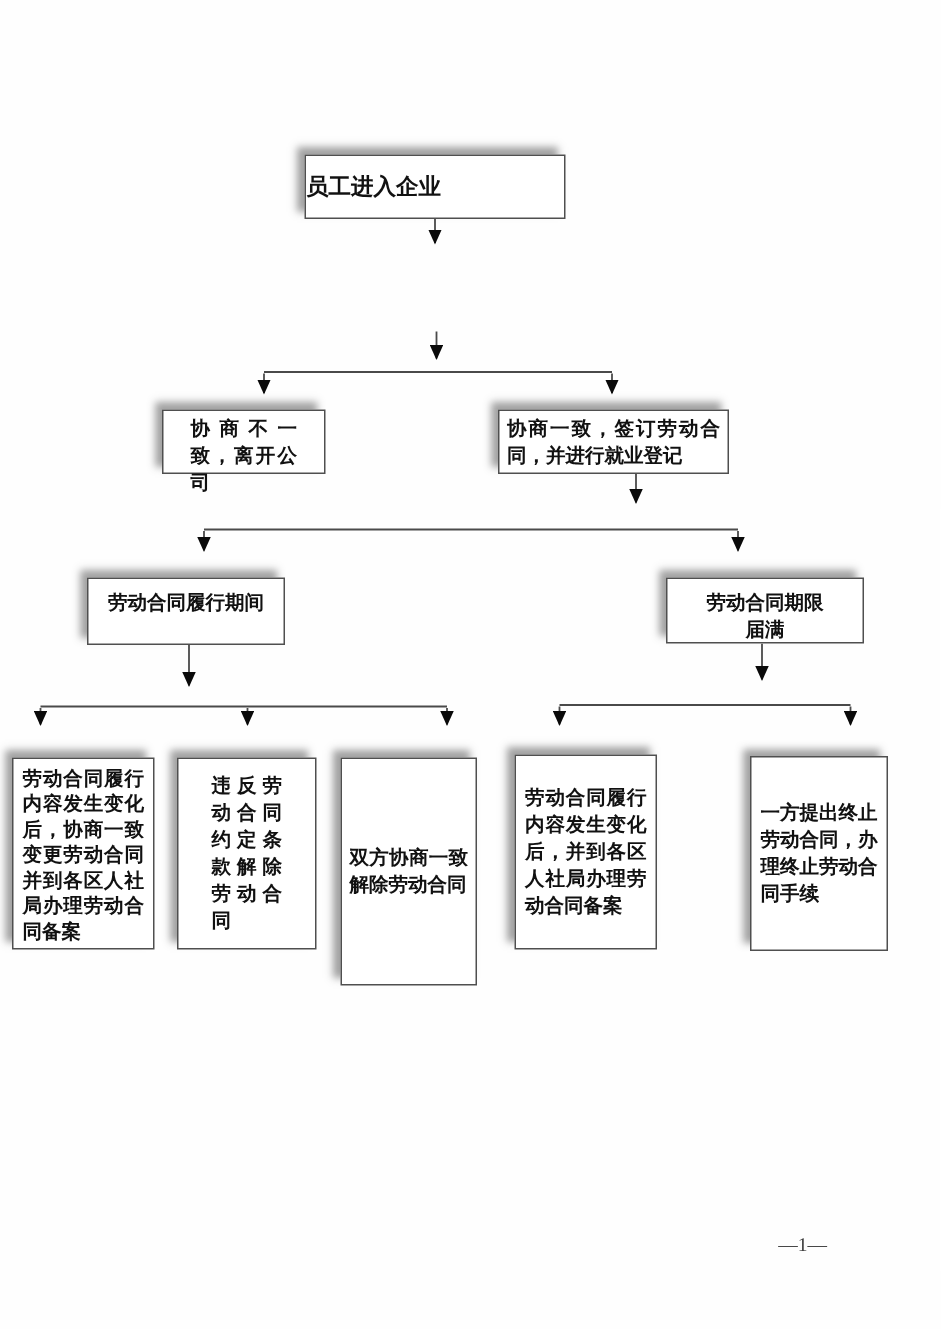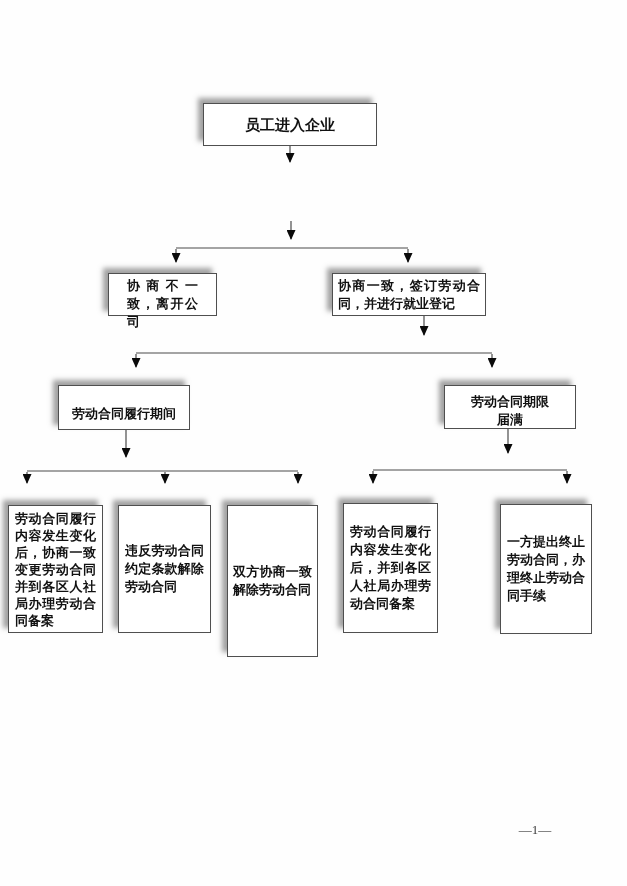--- a/index.html
+++ b/index.html
@@ -25,29 +25,29 @@
     color: #111111;
     font-weight: bold;
     font-size: 13px;
     line-height: 18px;
     text-align: justify;
   }
   .node .txt { display: block; width: 100%; }
   .flexc { display: flex; align-items: center; }
 
   .n-start      { left:203px; top:103px; width:174px; height:43px;
-                  font-size:15px; text-align:center; display:flex;
+                  font-size:15px; display:flex;
                   align-items:center; justify-content:center; }
   .n-understand { left:177px; top:165px; width:227px; height:57px; padding:2px 6px; }
   .n-disagree   { left:108px; top:273px; width:109px; height:43px; padding:3px 18px; }
   .n-agree      { left:332px; top:273px; width:154px; height:43px; padding:3px 5px; }
-  .n-performing { left:58px;  top:385px; width:132px; height:45px; padding:19px 4px; text-align:center; }
+  .n-performing { left:58px;  top:385px; width:132px; height:45px; padding:7px 4px; text-align:center; }
   .n-expire     { left:444px; top:385px; width:132px; height:44px; padding:7px 20px; text-align:center; }
   .n-change     { left:8px;   top:505px; width:95px;  height:128px; padding:4px 6px; line-height:17px; }
-  .n-violate    { left:118px; top:505px; width:93px;  height:128px; padding:6px; line-height:18px; }
+  .n-violate    { left:118px; top:505px; width:93px;  height:128px; padding:22px; line-height:18px; }
   .n-mutual     { left:227px; top:505px; width:91px;  height:152px; padding:5px; line-height:18px; }
   .n-renew      { left:343px; top:503px; width:95px;  height:130px; padding:6px; line-height:18px; }
   .n-terminate  { left:500px; top:504px; width:92px;  height:130px; padding:6px; line-height:18px; }
 
   .pageno {
     position: absolute;
     left: 500px; top: 822px; width: 70px;
     text-align: center;
     font-family: "Liberation Serif", serif;
     font-size: 13px;

